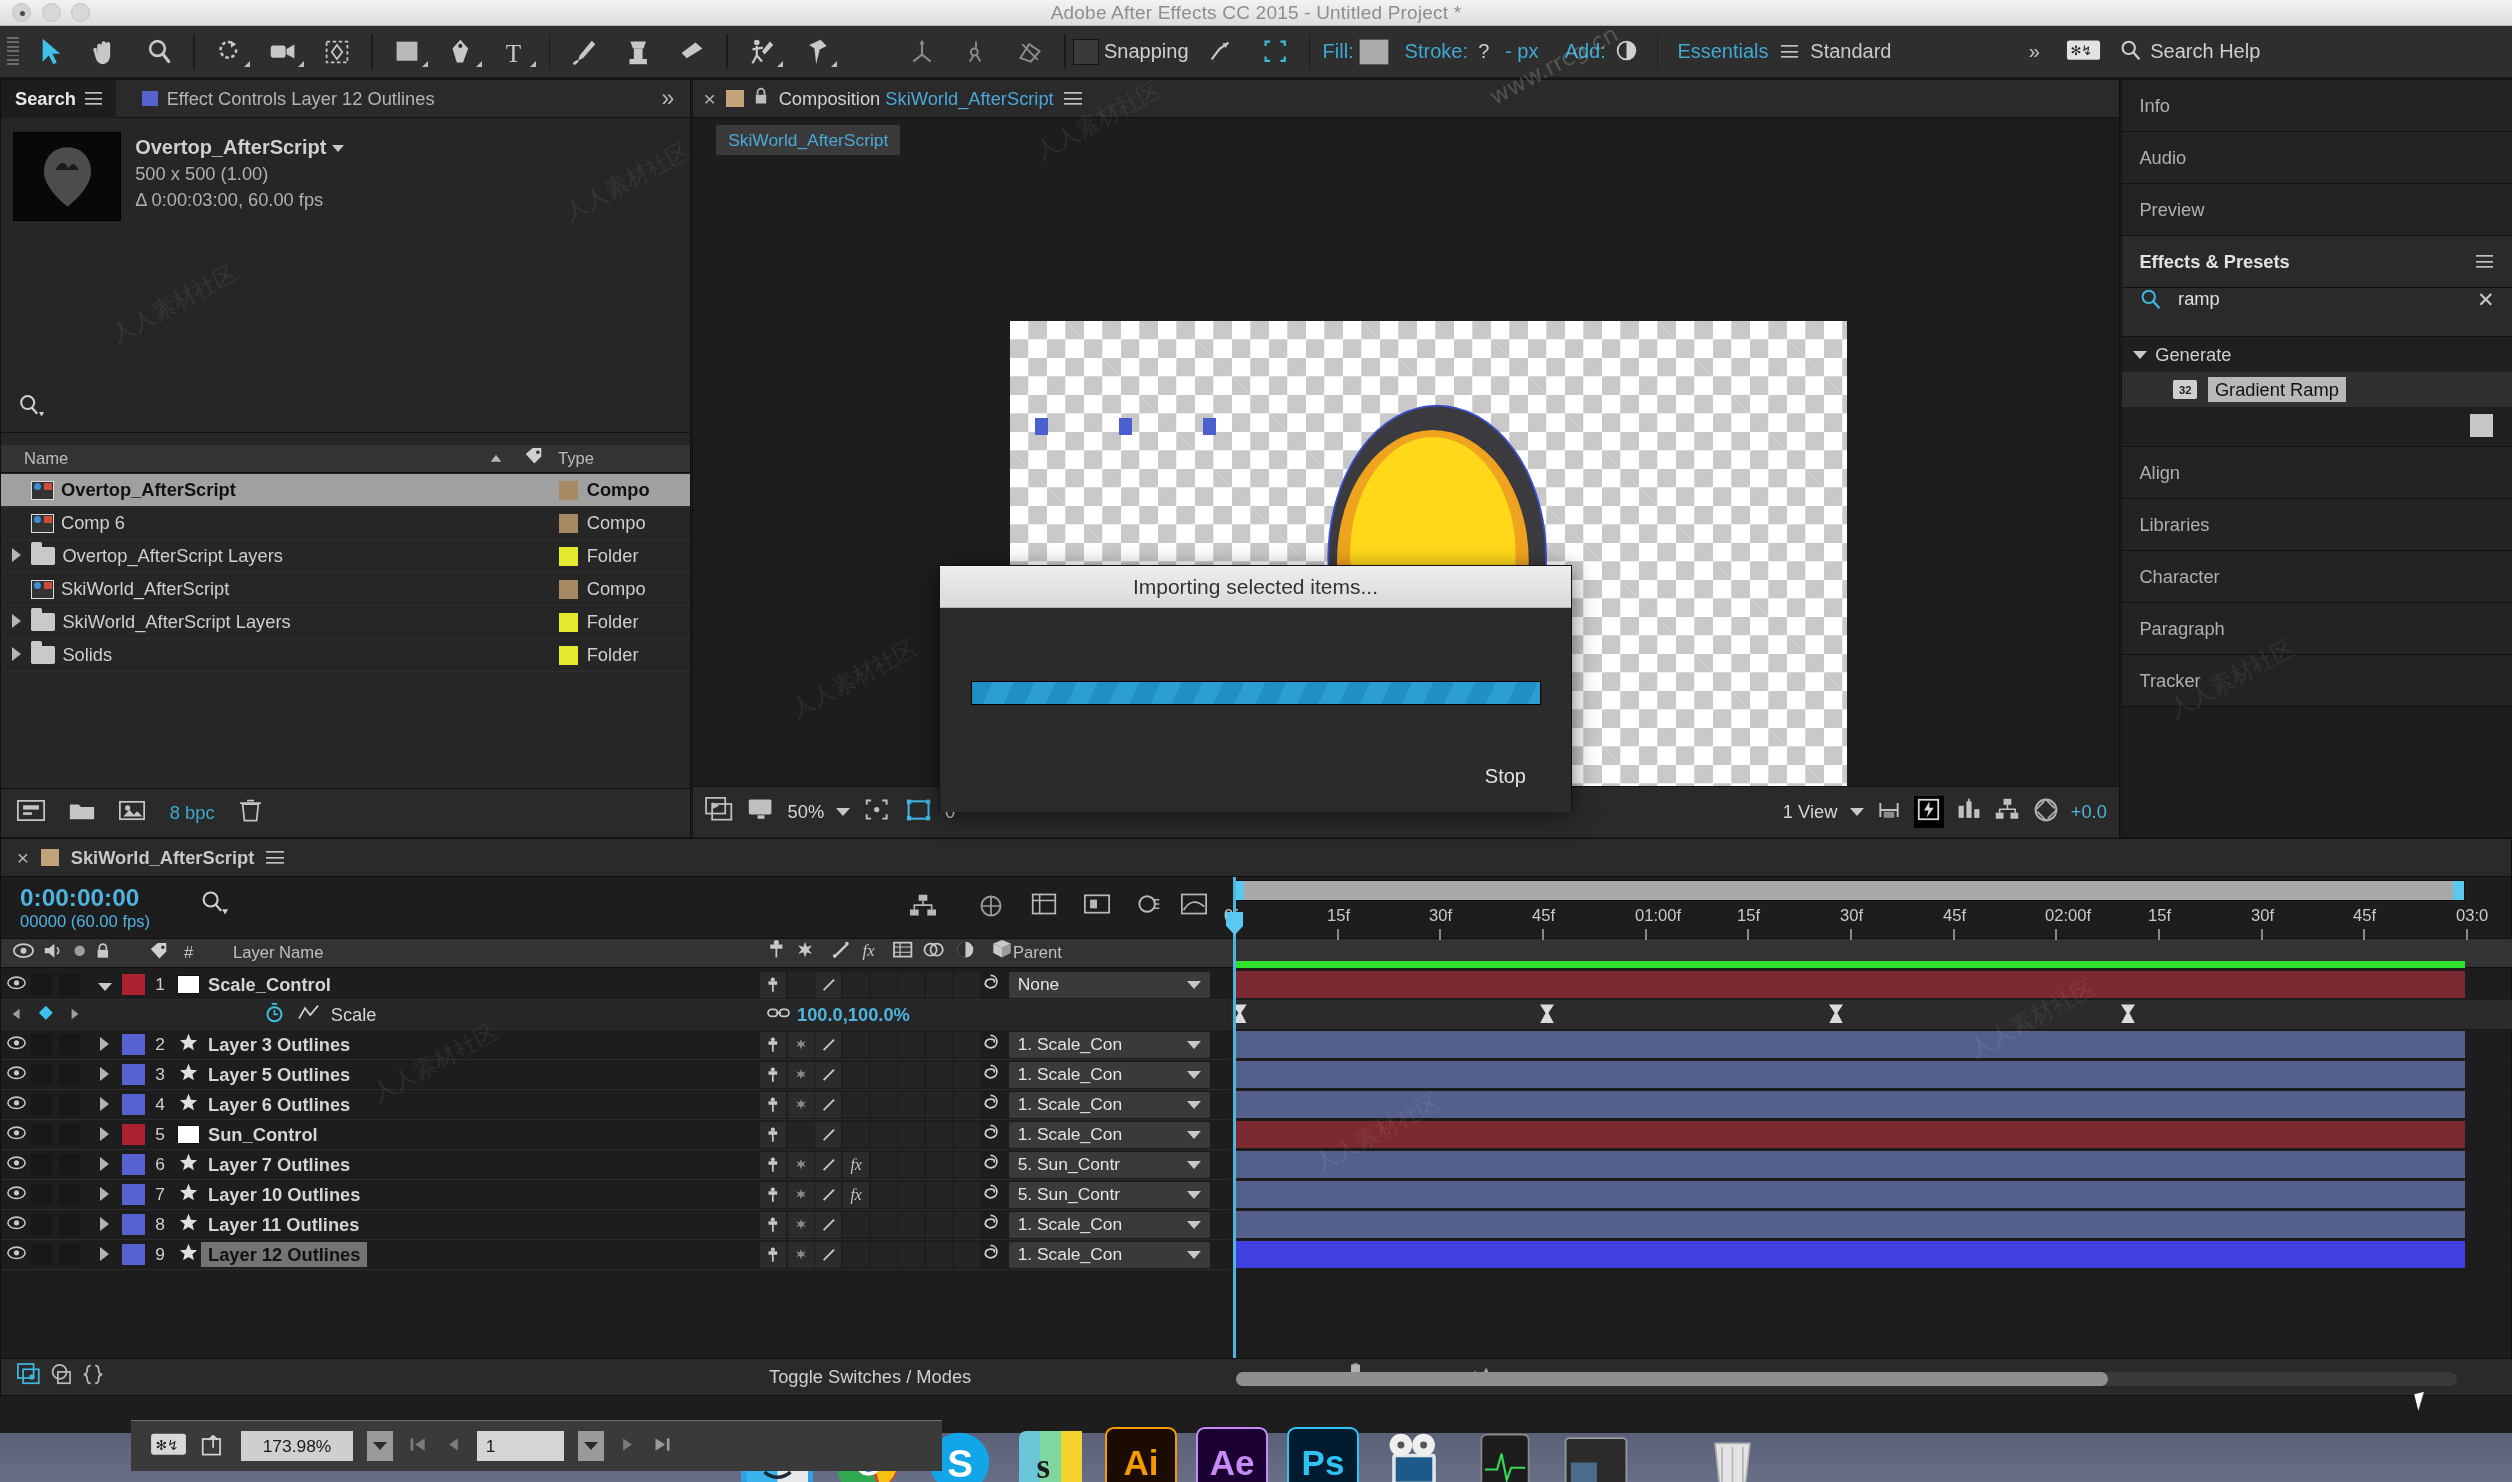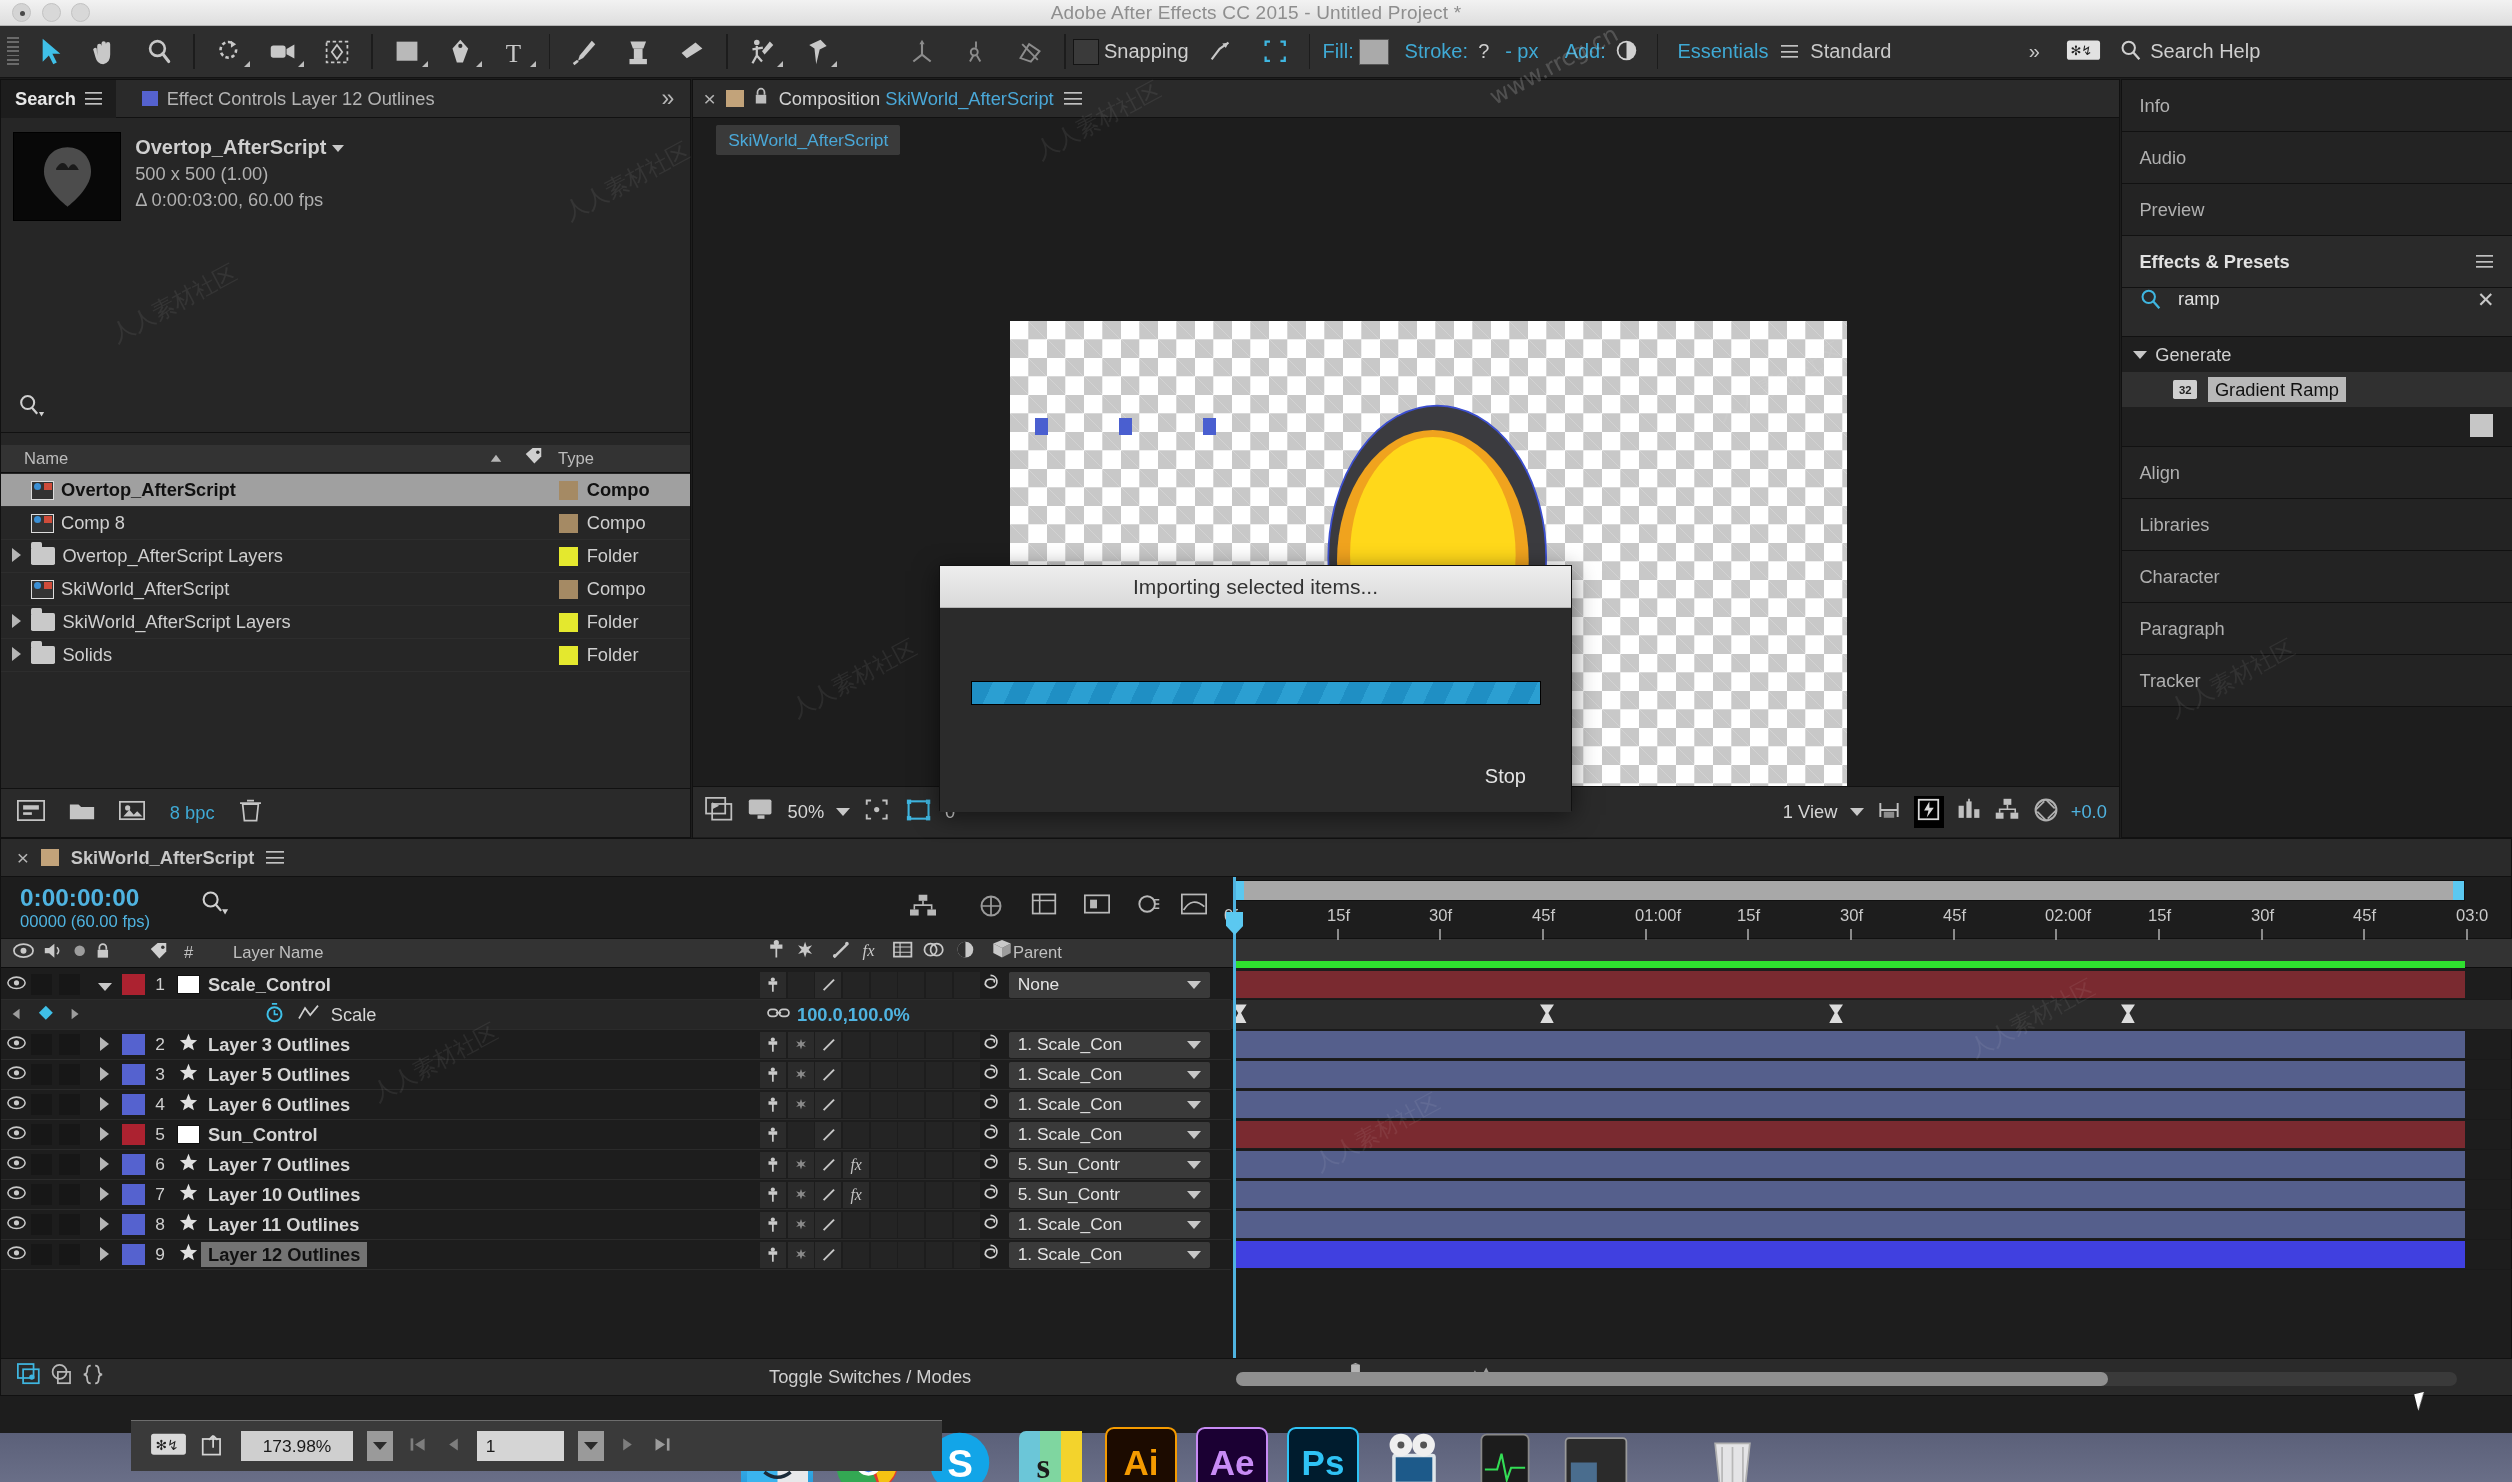--- a/index.html
+++ b/index.html
@@ -449,21 +449,21 @@
           <span class="ico-comp"></span>
           <span class="pname">Overtop_AfterScript</span>
           <span class="ptypecell">
             <span class="tagsq" style="background:#a58a64"></span>
             <span>Compo</span>
           </span>
         </div>
         <div class="prow">
           <span class="twi"></span>
           <span class="ico-comp"></span>
-          <span class="pname">Comp 8</span>
+          <span class="pname">Comp 6</span>
           <span class="ptypecell">
             <span class="tagsq" style="background:#a58a64"></span>
             <span>Compo</span>
           </span>
         </div>
         <div class="prow">
           <span class="twi"><span class="tri-r"></span></span>
           <span class="ico-folder"></span>
           <span class="pname">Overtop_AfterScript Layers</span>
           <span class="ptypecell">

